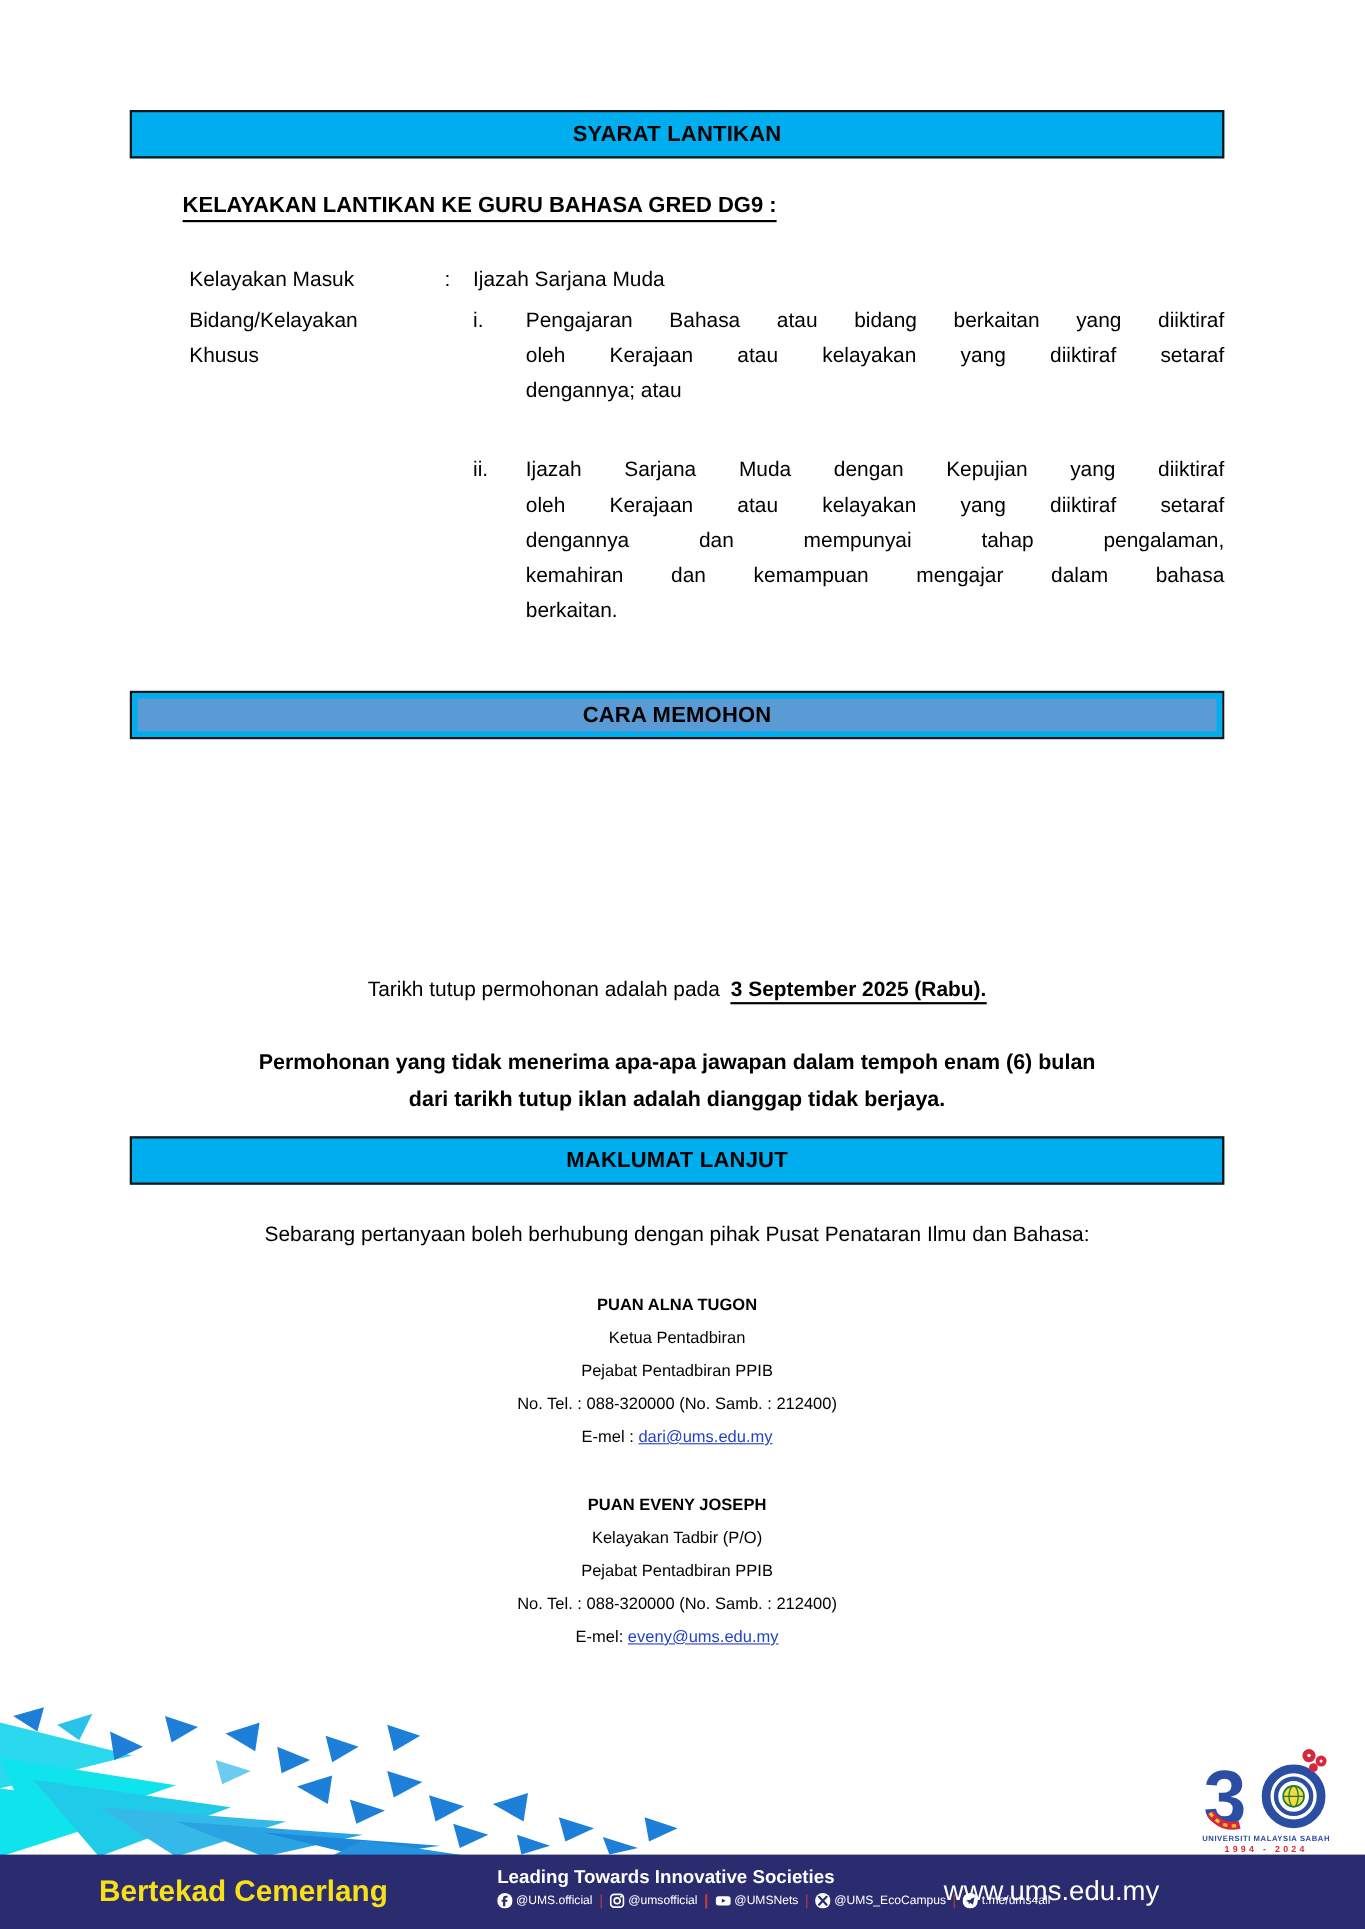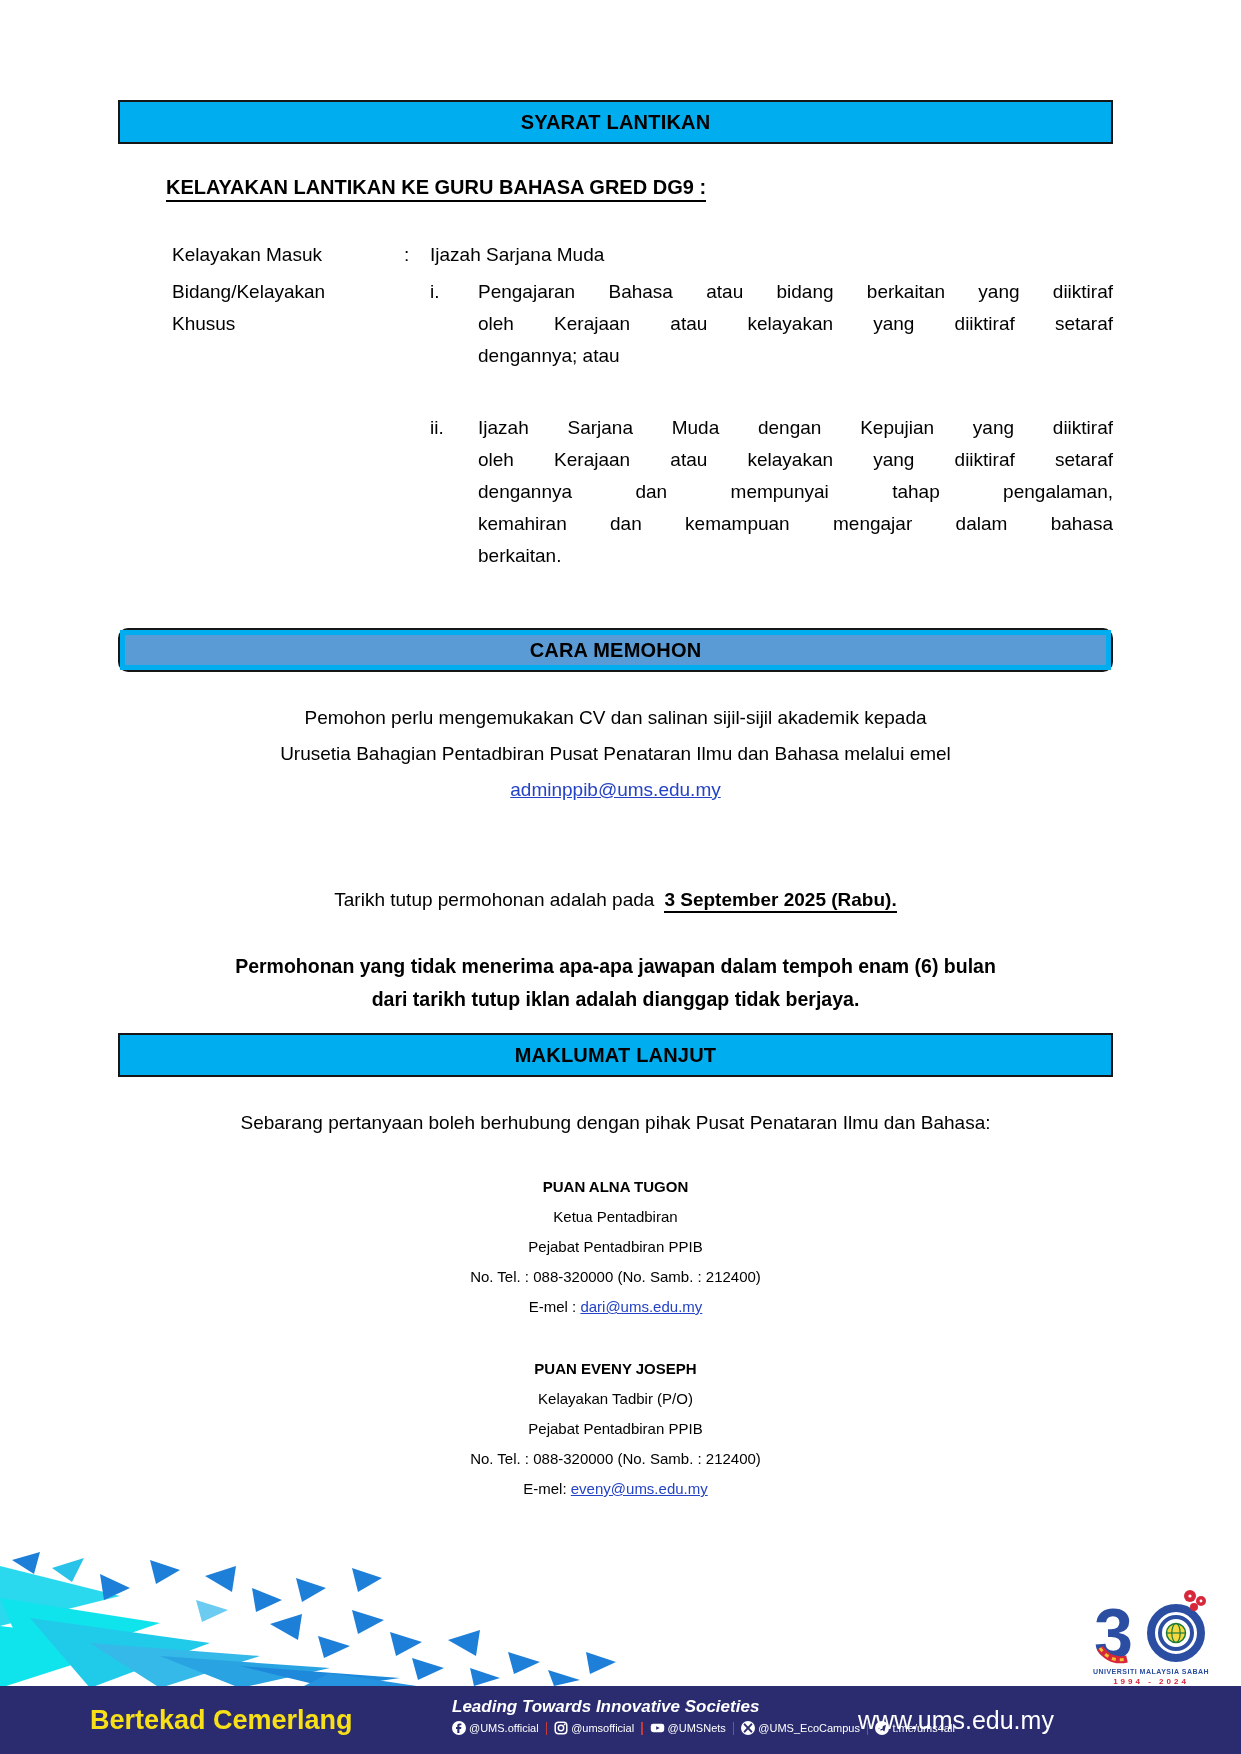--- a/index.html
+++ b/index.html
@@ -8,21 +8,21 @@
     position:relative; width:1241px; height:1754px; background:#ffffff;
     font-family:"Liberation Sans", sans-serif; color:#000; overflow:hidden;
   }
   
   .bar {
     position:absolute; left:118px; width:995px; height:44px;
     border:2px solid #161616; background:#00ADEE;
     display:flex; align-items:center; justify-content:center;
     font-size:20px; font-weight:bold; letter-spacing:0.2px;
   }
-  .bar.double { background:#8b5cf6; padding:0;border-radius:10px; }
+  .bar.double { background:#8b5cf6; padding:0; }
   .bar.double .inner {
     width:100%; height:100%; border:5px solid #00ADEE; background:#5B9BD5;
     display:flex; align-items:center; justify-content:center;
   }
   
   .heading {
     position:absolute; left:166px; top:176px;
     font-size:20px; font-weight:bold;
   }
   .heading span { border-bottom:2.5px solid #000; padding-bottom:2px; }
@@ -52,21 +52,21 @@
   .triangles { position:absolute; left:0; top:1548px; }
   .ums30 { position:absolute; left:1086px; top:1588px; }
   .navybar {
     position:absolute; left:0; top:1686px; width:1241px; height:68px; background:#2B2C6F;
   }
   .motto {
     position:absolute; left:90px; top:50%; transform:translateY(-50%);
     color:#F7E017; font-size:27px; font-weight:bold;
   }
   .center-group { position:absolute; left:452px; top:11px; }
-  .tagline { color:#fff; font-size:17px; font-weight:bold; font-style:italic; }
+  .tagline { color:#fff; font-size:17px; font-weight:bold; }
   .social-row { display:flex; align-items:center; gap:7px; margin-top:4px; }
   .social-item { display:flex; align-items:center; gap:3px; color:#fff; font-size:11px; }
   .social-sep { width:1.5px; height:13px; background:#C43B3B; }
   .website {
     position:absolute; left:858px; top:50%; transform:translateY(-50%);
     color:#fff; font-size:25px;
   }
 </style>
 </head>
 <body>
@@ -115,25 +115,20 @@
       </div>
     </div>
   </div>
 
   <div class="bar double" style="top:628px;">
     <div class="inner">
       <span>CARA MEMOHON</span>
     </div>
   </div>
 
-  <div class="centered lh36" style="top:700px;">
-    <div>Pemohon perlu mengemukakan CV dan salinan sijil-sijil akademik kepada</div>
-    <div>Urusetia Bahagian Pentadbiran Pusat Penataran Ilmu dan Bahasa melalui emel</div>
-    <div><a class="link">adminppib@ums.edu.my</a></div>
-  </div>
 
 
   <div class="centered" style="top:889px;">
     <span>Tarikh tutup permohonan adalah pada</span><span class="deadline-date">3 September 2025 (Rabu).</span>
   </div>
 
   <div class="centered bold-par" style="top:950px;">
     <div>Permohonan yang tidak menerima apa-apa jawapan dalam tempoh enam (6) bulan</div>
     <div>dari tarikh tutup iklan adalah dianggap tidak berjaya.</div>
   </div>

